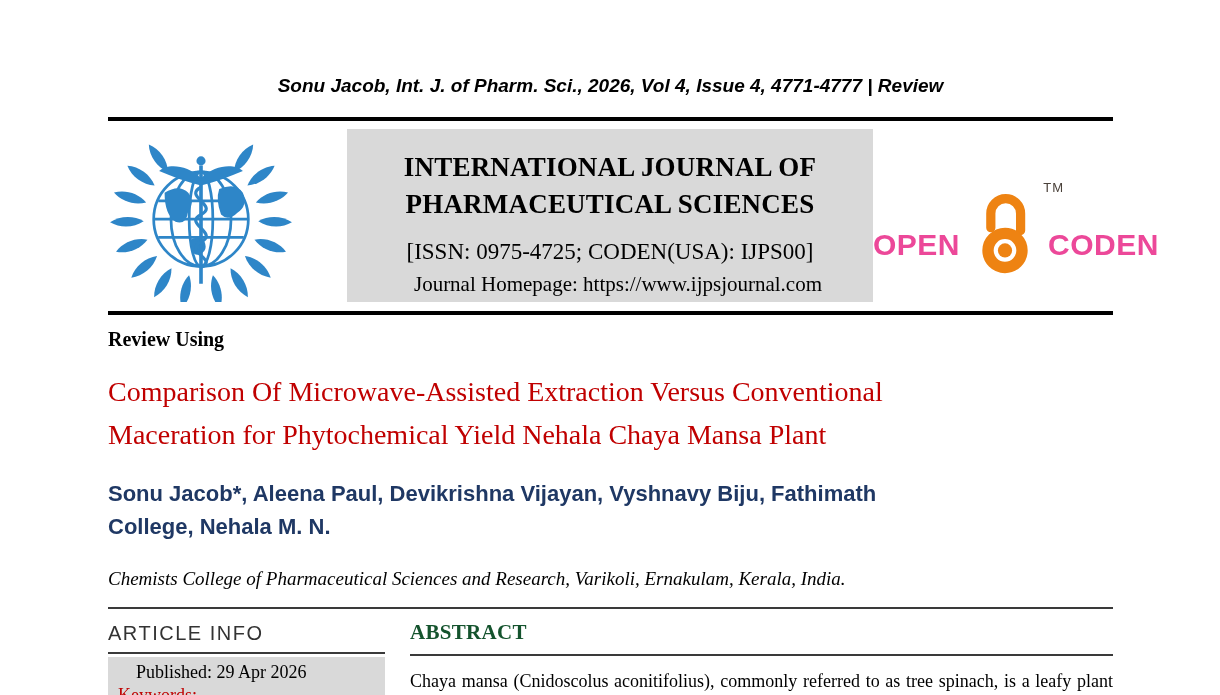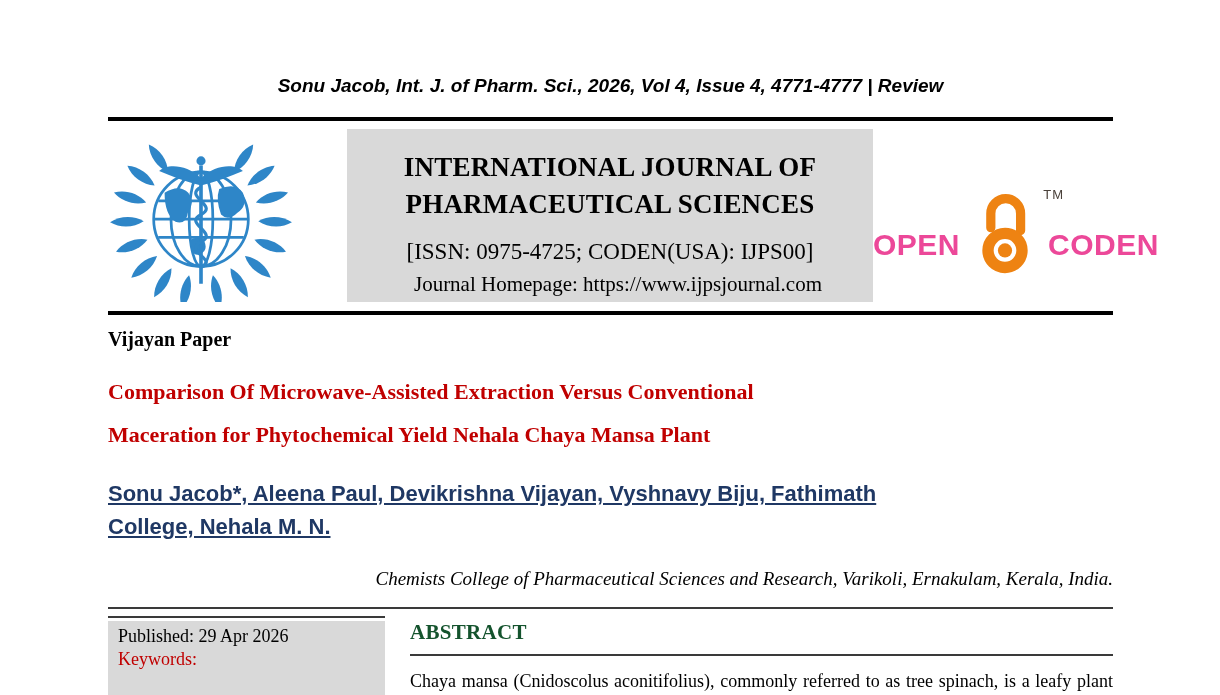--- a/index.html
+++ b/index.html
@@ -33,53 +33,53 @@
   .journal-homepage{font-size:21px;line-height:30px;margin-left:16px;}
 
   
   .oa{margin-left:auto;display:flex;align-items:center;justify-content:center;padding-top:60px;}
   .oa-word{
     font-family:"Liberation Sans", sans-serif;font-weight:800;font-size:30px;
     color:#ec4899;letter-spacing:.5px;
   }
   .oa-icon{position:relative;width:78px;height:104px;margin:-26px 4px 0 6px;}
   .oa-tm{
-    position:absolute;top:7px;right:-20px;
+    position:absolute;top:0;right:-20px;
     font-family:"Liberation Sans", sans-serif;font-size:13px;color:#4a413a;letter-spacing:1px;
   }
 
   
   .article-type{margin-top:13px;font-size:20px;font-weight:bold;}
   .paper-title{
-    margin:19px 0 0 0;font-size:22px;font-weight:bold;color:#c00000;line-height:43px;
+    margin:19px 0 0 0;font-size:28px;font-weight:normal;color:#c00000;line-height:43px;
   }
   .authors{
     margin-top:21px;font-family:"Liberation Sans", sans-serif;font-weight:bold;
-    font-size:22px;line-height:33px;color:#1f3864;text-decoration:underline;
+    font-size:22px;line-height:33px;color:#1f3864;
   }
-  .affiliation{margin-top:24px;font-style:italic;font-size:19px;line-height:23px;text-align:right;}
+  .affiliation{margin-top:24px;font-style:italic;font-size:19px;line-height:23px;}
 
   
   .cols{display:flex;margin-top:0;}
   .col-left{width:277px;flex:0 0 277px;}
   .col-gap{width:25px;flex:0 0 25px;}
   .col-right{flex:1;}
   .info-head{
     margin-top:12px;font-family:"Liberation Sans", sans-serif;font-weight:400;
     font-size:20px;color:#333333;letter-spacing:1.5px;line-height:24px;
   }
   .abs-head{
     margin-top:11px;font-size:21px;font-weight:bold;color:#14532d;line-height:25px;letter-spacing:.3px;
   }
   .head-underline{height:2px;background:#3a3a3a;margin-top:7px;}
   .col-right .head-underline{margin-top:9px;}
   .info-box{
     margin-top:3px;background:#d9d9d9;padding:4px 0 40px 10px;
   }
-  .info-published{font-size:18px;line-height:23px;color:#000;}
+  .info-published{font-size:18px;line-height:23px;color:#000;margin-left:18px;}
   .info-keywords{font-size:18px;line-height:23px;color:#c00000;}
   .abs-text{
     margin:11px 0 0 0;font-size:18px;line-height:28px;text-align:justify;
   }
 </style>
 </head>
 <body>
 
 <div class="page">
 
@@ -152,33 +152,34 @@
         </svg>
         <span class="oa-tm">TM</span>
       </span>
       <span class="oa-word">CODEN</span>
     </div>
 
   </div>
 
   <div class="rule-thick second"></div>
 
-  <div class="article-type">Vijayan Paper</div>
+  <div class="article-type">Review Using</div>
 
   <h1 class="paper-title"><span>Comparison Of Microwave-Assisted Extraction Versus Conventional</span><br><span>Maceration for Phytochemical Yield Nehala Chaya Mansa Plant</span></h1>
 
   <div class="authors"><span>Sonu Jacob*, Aleena Paul, Devikrishna Vijayan, Vyshnavy Biju, Fathimath</span><br><span>College, Nehala M. N.</span></div>
 
   <div class="affiliation">Chemists College of Pharmaceutical Sciences and Research, Varikoli, Ernakulam, Kerala, India.</div>
 
   <div class="rule-thin"></div>
 
   <div class="cols">
 
     <div class="col-left">
+      <div class="info-head">ARTICLE INFO</div>
       <div class="head-underline"></div>
       <div class="info-box">
         <div class="info-published">Published: 29 Apr 2026</div>
         <div class="info-keywords">Keywords:</div>
       </div>
     </div>
 
     <div class="col-gap"></div>
 
     <div class="col-right">

